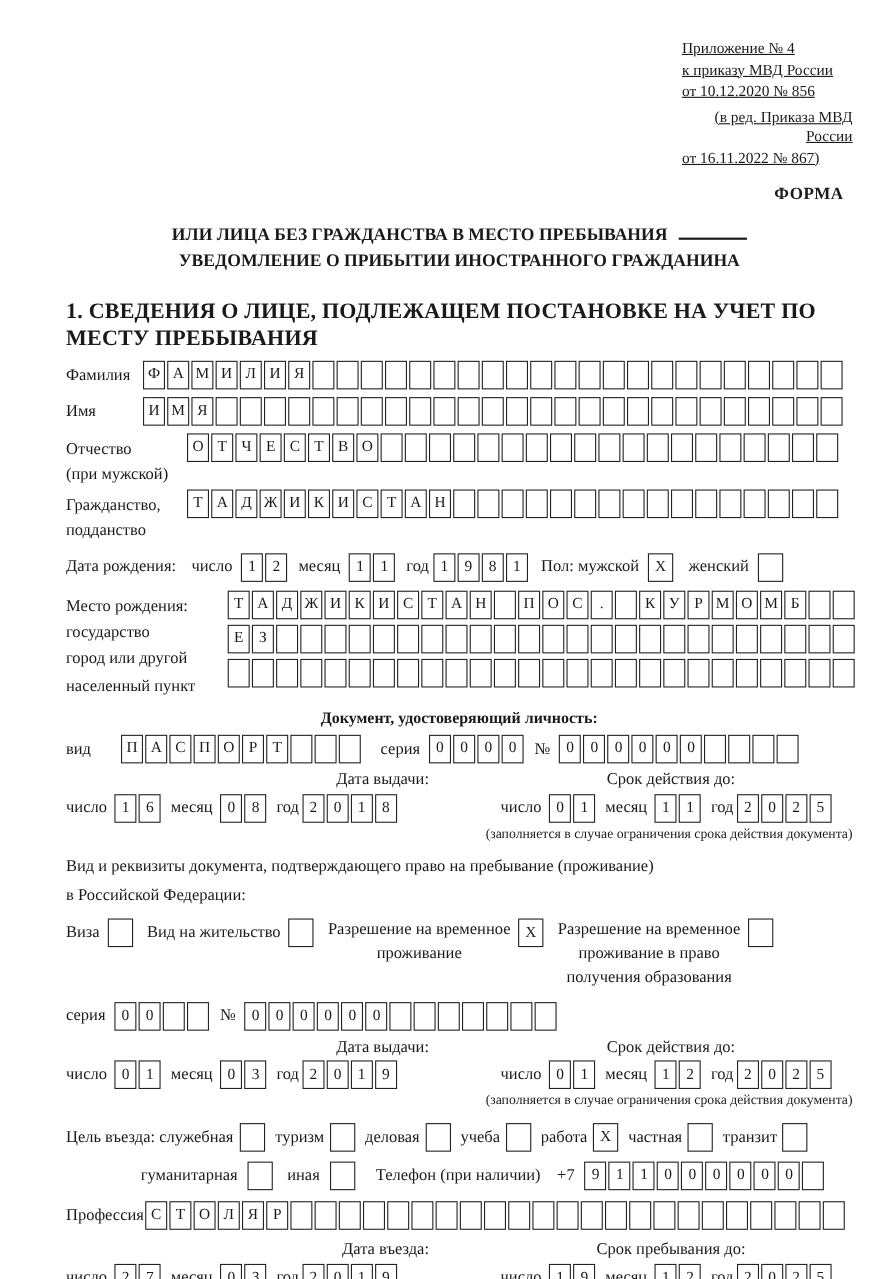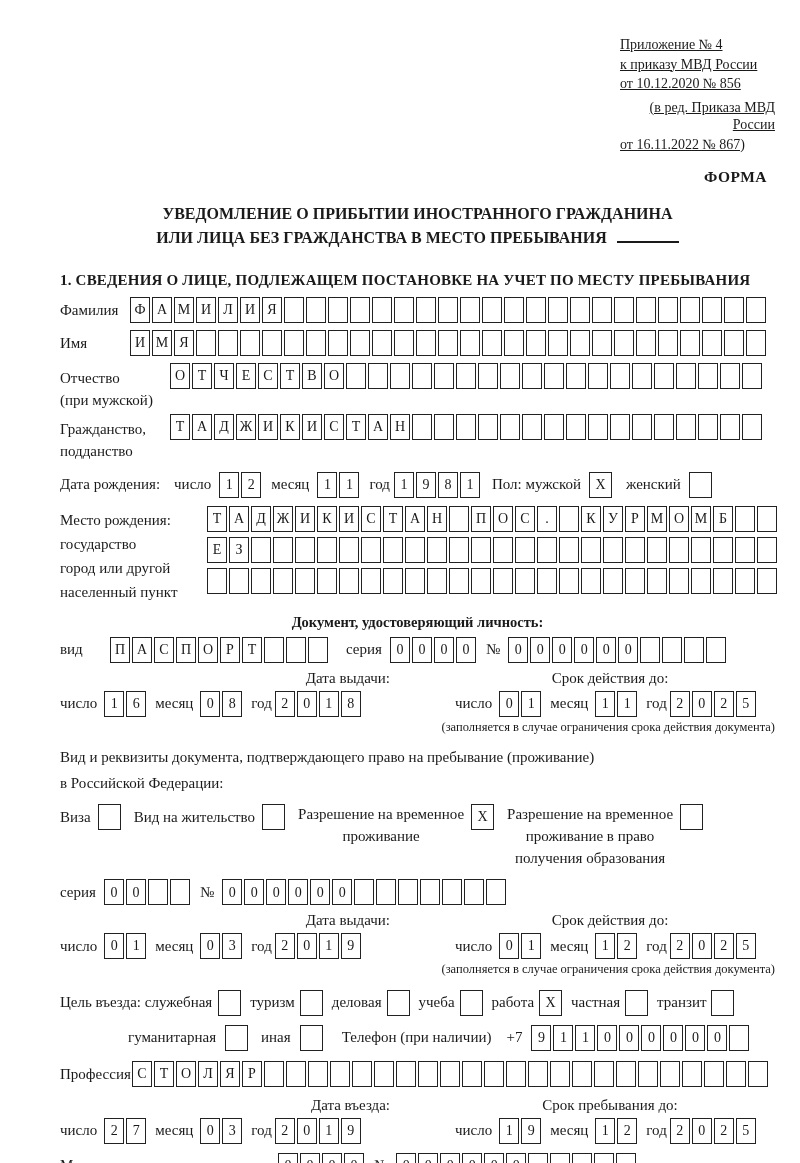--- a/index.html
+++ b/index.html
@@ -10,21 +10,21 @@
     font-family:"Liberation Serif","DejaVu Serif",serif;
     font-size:15px; line-height:1.25;
     padding:36px 25px 10px 60px; overflow:hidden;
   }
   .appendix { margin-left:560px; font-size:14px;text-decoration:underline; }
   .appendix .ln { margin-bottom:2px; }
   .appendix .ed { margin-top:6px; margin-bottom:2px;text-align:right; }
   .forma { text-align:right; font-weight:bold; font-size:15.5px; margin:14px 8px 0 0; letter-spacing:.5px; }
   .title { text-align:center; font-weight:bold; font-size:16px; margin-top:16px; line-height:1.45; }
   .t-underline { display:inline-block; width:62px; border-bottom:2px solid #1a1a1a; margin-left:10px; }
-  .sec-heading { font-weight:bold; font-size:15px; margin-top:22px; letter-spacing:.2px; }
+  .sec-heading { font-weight:bold; font-size:20px; margin-top:22px; letter-spacing:.2px; }
 
   .row { display:flex; align-items:flex-start; margin-top:7px; }
   .lbl { flex:none; padding-top:4px; }
   .lbl2 { line-height:1.5; }
   .w70 { width:70px; } .w108 { width:110px; }
   .cells { display:inline-flex; flex:none; }
   .cell {
     width:20px; height:26px; border:1.6px solid #222; margin-right:2px;
     display:inline-flex; align-items:center; justify-content:center;
     font-size:14px; flex:none; background:#fff;
@@ -78,22 +78,22 @@
     <div class="ln">Приложение № 4</div>
     <div class="ln">к приказу МВД России</div>
     <div class="ln">от 10.12.2020 № 856</div>
     <div class="ed">(в ред. Приказа МВД России</div>
     <div class="ln">от 16.11.2022 № 867)</div>
   </div>
 
   <div class="forma">ФОРМА</div>
 
   <div class="title">
+    <div><span>ИЛИ ЛИЦА БЕЗ ГРАЖДАНСТВА В МЕСТО ПРЕБЫВАНИЯ</span><span class="t-underline"></span></div>
     <div>УВЕДОМЛЕНИЕ О ПРИБЫТИИ ИНОСТРАННОГО ГРАЖДАНИНА</div>
-    <div><span>ИЛИ ЛИЦА БЕЗ ГРАЖДАНСТВА В МЕСТО ПРЕБЫВАНИЯ</span><span class="t-underline"></span></div>
   </div>
 
   <div class="sec-heading">1. СВЕДЕНИЯ О ЛИЦЕ, ПОДЛЕЖАЩЕМ ПОСТАНОВКЕ НА УЧЕТ ПО МЕСТУ ПРЕБЫВАНИЯ</div>
 
   <div class="row">
     <div class="lbl w70">Фамилия</div>
     <div class="cells">
         <span class="cell">Ф</span>
         <span class="cell">А</span>
         <span class="cell">М</span>

